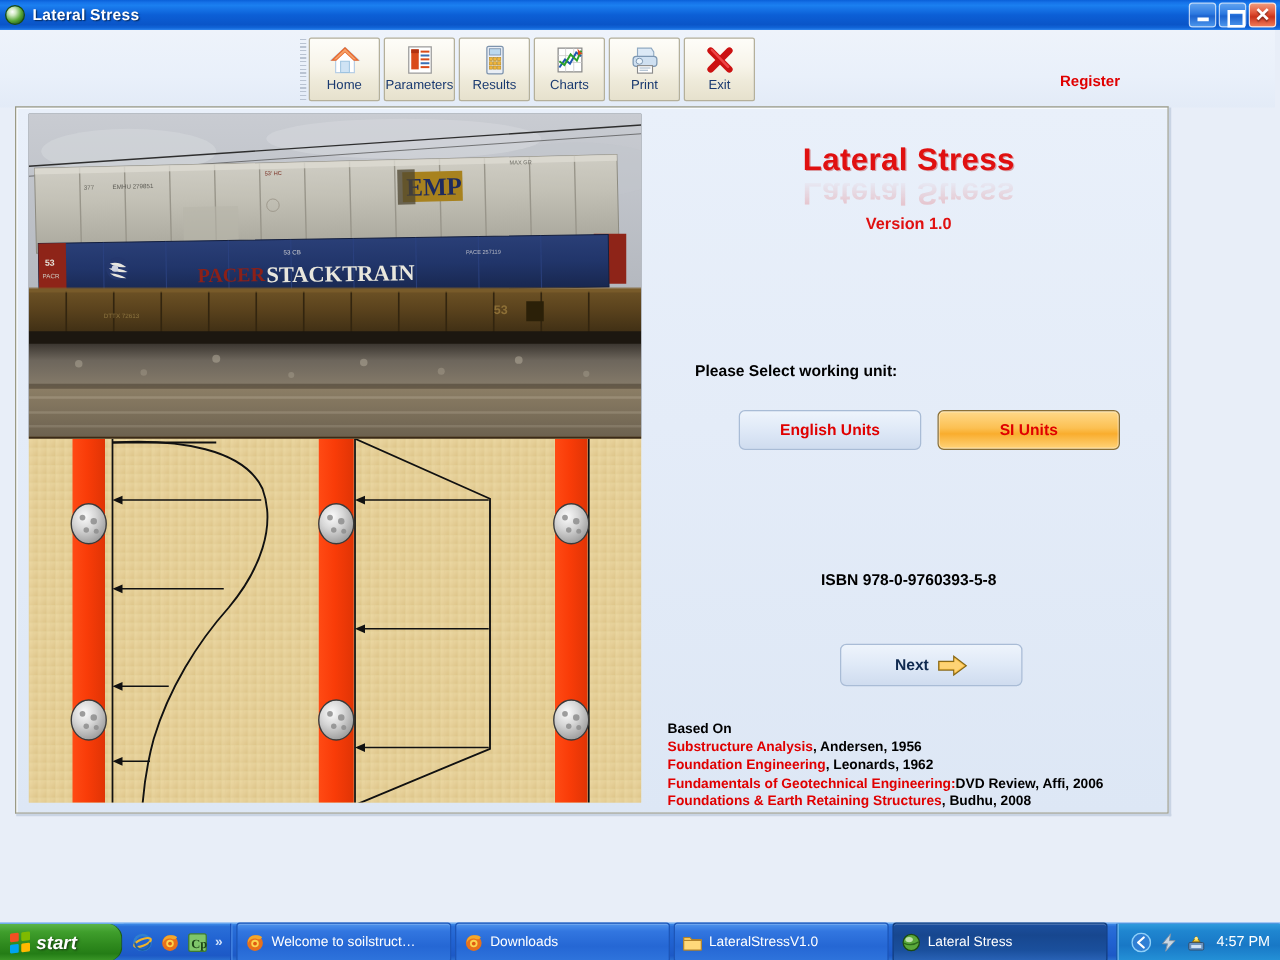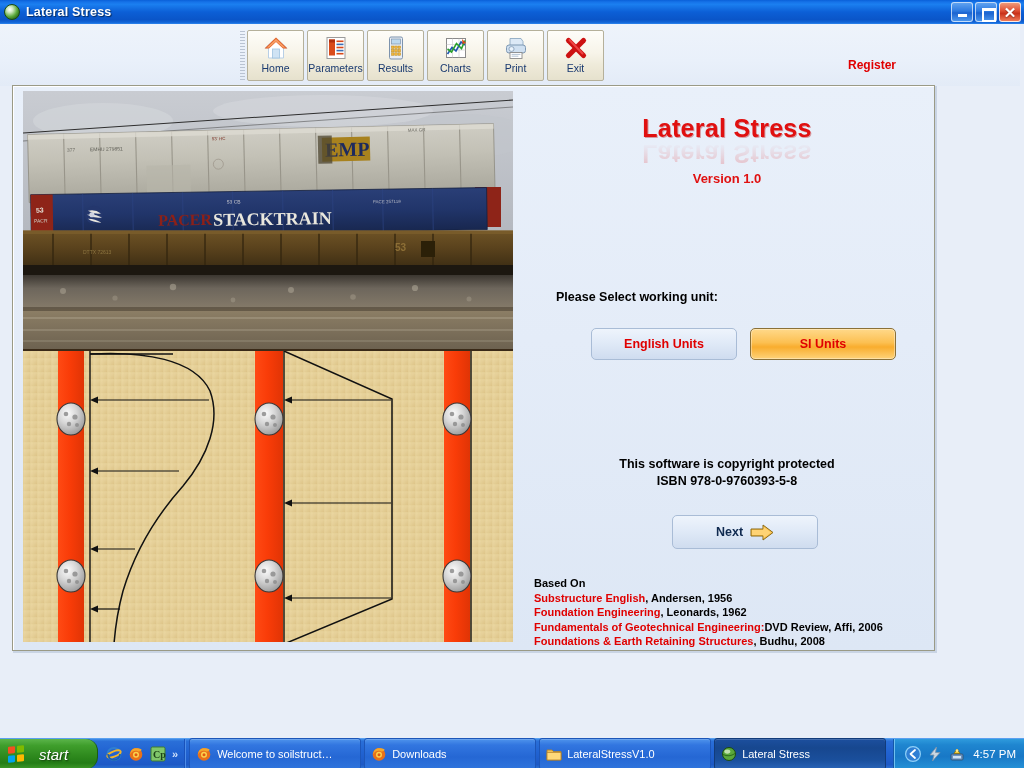--- a/index.html
+++ b/index.html
@@ -182,23 +182,22 @@
     display: flex; align-items: center; gap: 5px; padding-left: 8px;
     position: relative;
   }
   #start-flag {
     width: 16px; height: 16px; flex: none;
     display: grid; grid-template-columns: 1fr 1fr; grid-template-rows: 1fr 1fr;
     gap: 1.5px; transform: skewY(-6deg);
   }
   #start-flag i { display:block; border-radius: 1px; }
   #start-label {
-    color: #fff; font-size: 15px; font-style: italic; font-weight: normal;
+    color: #fff; font-size: 15px; font-style: italic; font-weight: bold;
     text-shadow: 1px 1px 2px rgba(0,0,0,.6);
-    margin-left: 10px;
   }
   #quicklaunch {
     flex: none; display: flex; align-items: center; gap: 6px;
     padding: 0 6px 0 8px; border-right: 1px solid #1a52ba;
     box-shadow: 1px 0 0 #4b8ce8;
   }
   .ql-ico { width: 16px; height: 16px; display:block; }
   #ql-more { color: #cfe0fa; font-size: 11px; font-weight: bold; }
   #tasks { flex: 1; display: flex; align-items: center; gap: 3px; padding-left: 4px; }
   .task {
@@ -599,36 +598,35 @@
       <div id="logo-reflect">Lateral Stress</div>
       <div id="version">Version 1.0</div>
     </div>
 
     <div id="unit-label">Please Select working unit:</div>
 
     <div class="unit-btn" id="btn-english">English Units</div>
     <div class="unit-btn" id="btn-si">SI Units</div>
 
     <div id="copyright">
-      <div>This software is copyright protected</div>
       <div>ISBN 978-0-9760393-5-8</div>
     </div>
 
     <div id="btn-next">
       <span>Next</span>
       <svg width="24" height="17" viewBox="0 0 24 17">
         <path d="M1 5 H13 V1 L23 8.5 L13 16 V12 H1 Z" fill="#fcc24a" stroke="#8a6a18" stroke-width="1"></path>
         <path d="M2 6 H13.6 V3 L21 8.5 L13.6 14 V11 H2 Z" fill="#ffd884" opacity=".75"></path>
       </svg>
     </div>
 
     <div id="based-on">
       <div class="hdr">Based On</div>
       <div class="ref">
-        <span class="t">Substructure English</span><span class="a">, Andersen, 1956</span>
+        <span class="t">Substructure Analysis</span><span class="a">, Andersen, 1956</span>
       </div>
       <div class="ref">
         <span class="t">Foundation Engineering</span><span class="a">, Leonards, 1962</span>
       </div>
       <div class="ref">
         <span class="t">Fundamentals of Geotechnical Engineering:</span><span class="a">DVD Review, Affi, 2006</span>
       </div>
       <div class="ref">
         <span class="t">Foundations &amp; Earth Retaining Structures</span><span class="a">, Budhu, 2008</span>
       </div>

